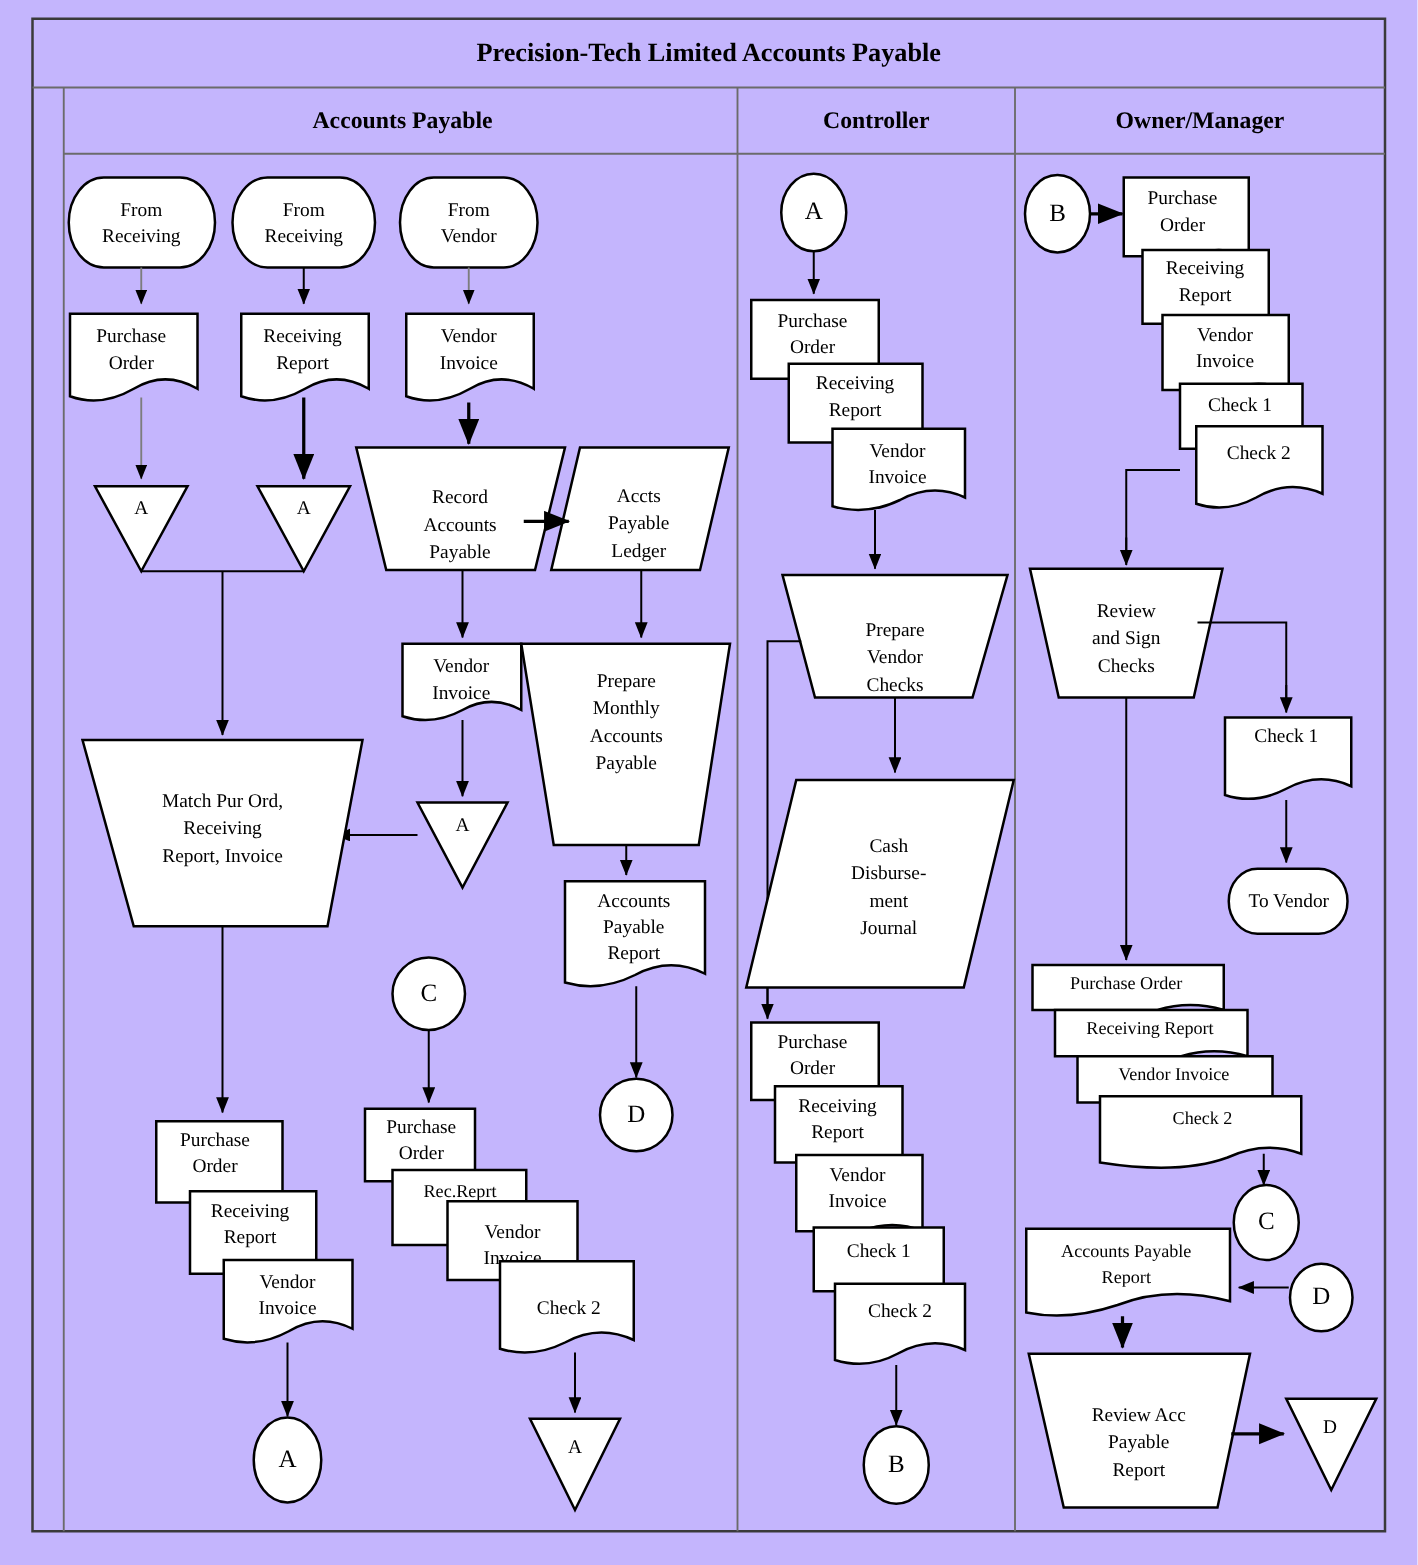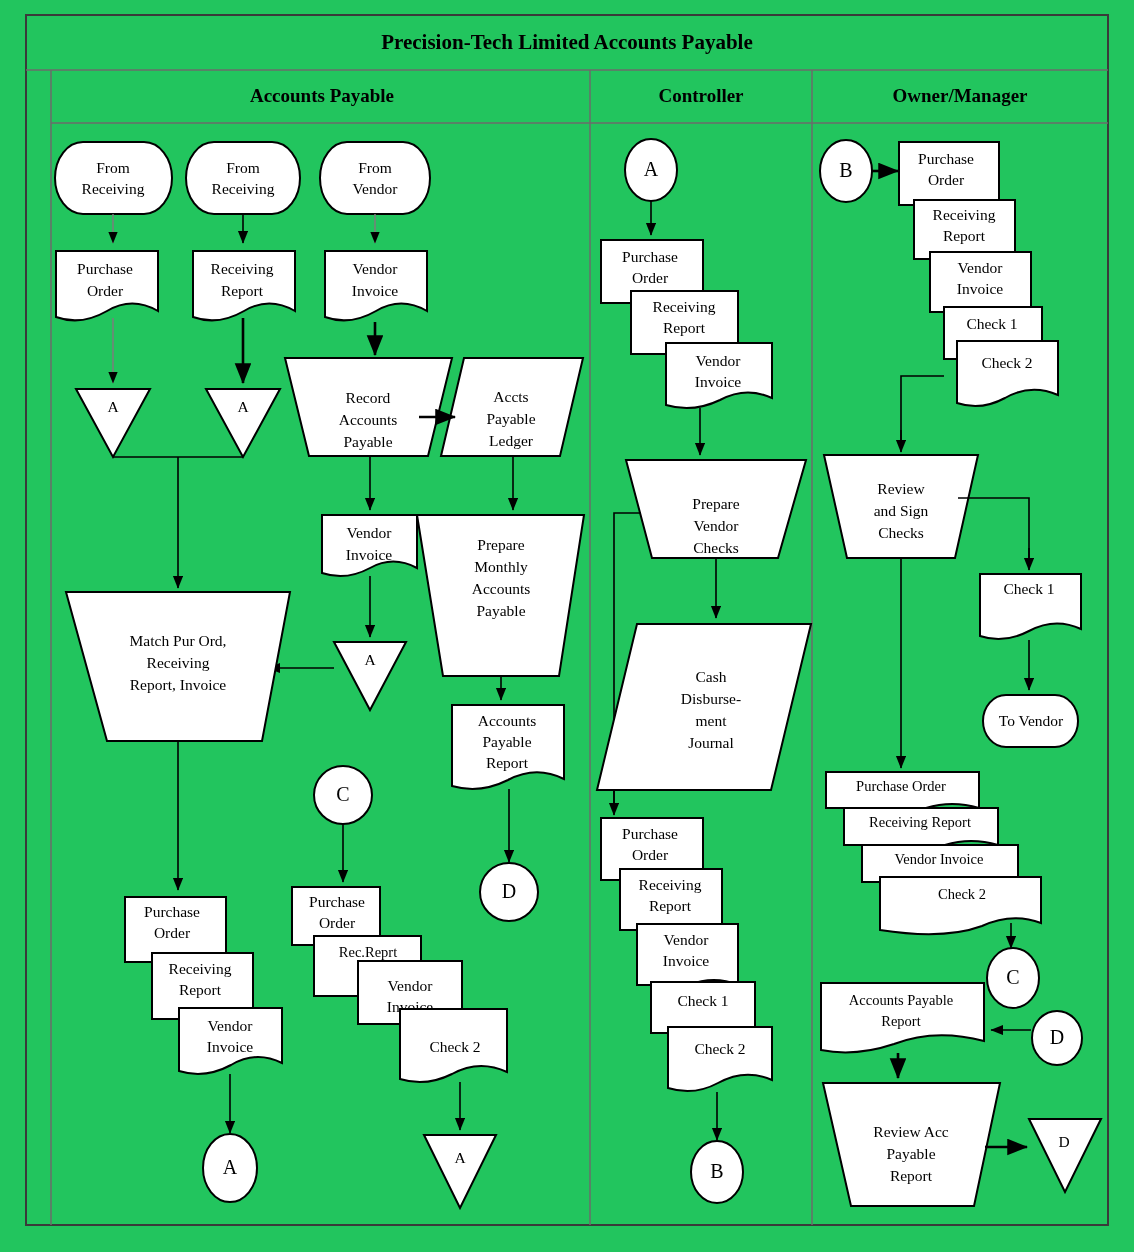--- a/index.html
+++ b/index.html
@@ -6,21 +6,21 @@
   html,body{margin:0;padding:0;background:#ffffff;}
   body{
     font-family:"Liberation Serif","DejaVu Serif",serif;
     color:#000;
   }
   #page{
     position:relative;
     width:1134px;
     height:1252px;
     overflow:hidden;
-    background:#22c55e;
+    background:#c4b5fd;
   }
   svg#chart{
     position:absolute;
     left:0; top:0;
     width:1134px;
     height:1252px;
   }
   .frame-line{fill:none;stroke:#3a3a3a;stroke-width:2;}
   .lane-line{fill:none;stroke:#6b6b6b;stroke-width:1.5;}
   .shape{fill:#ffffff;stroke:#000000;stroke-width:2;}

